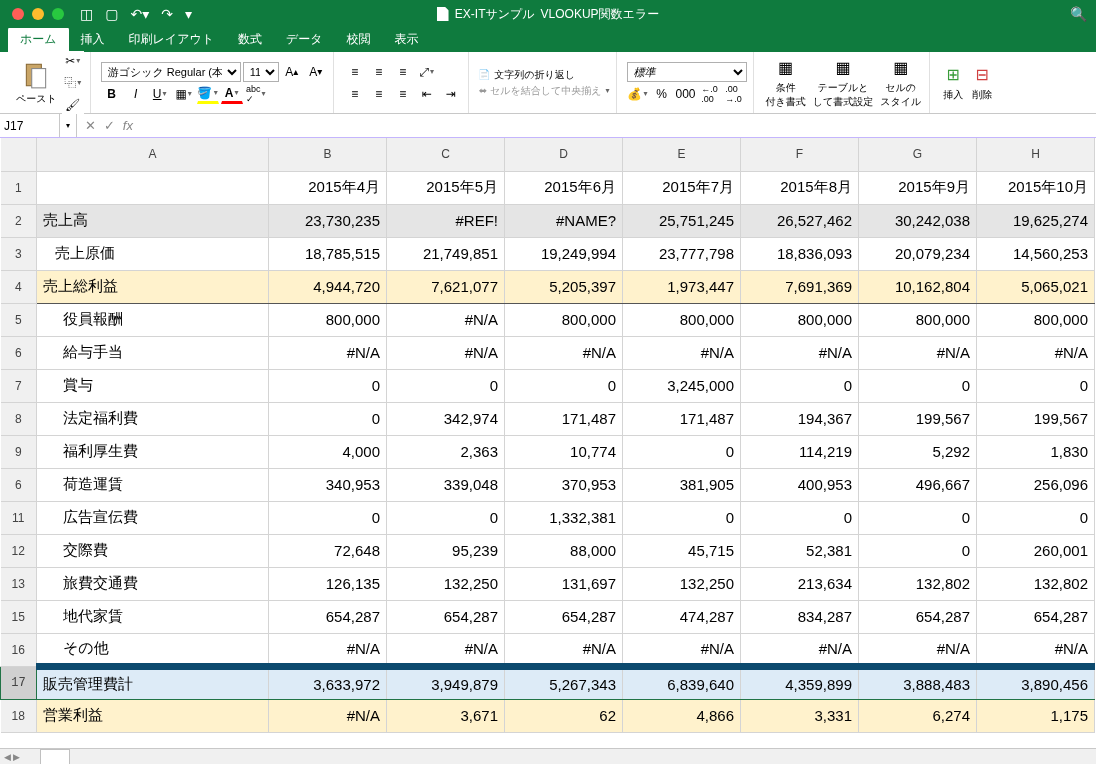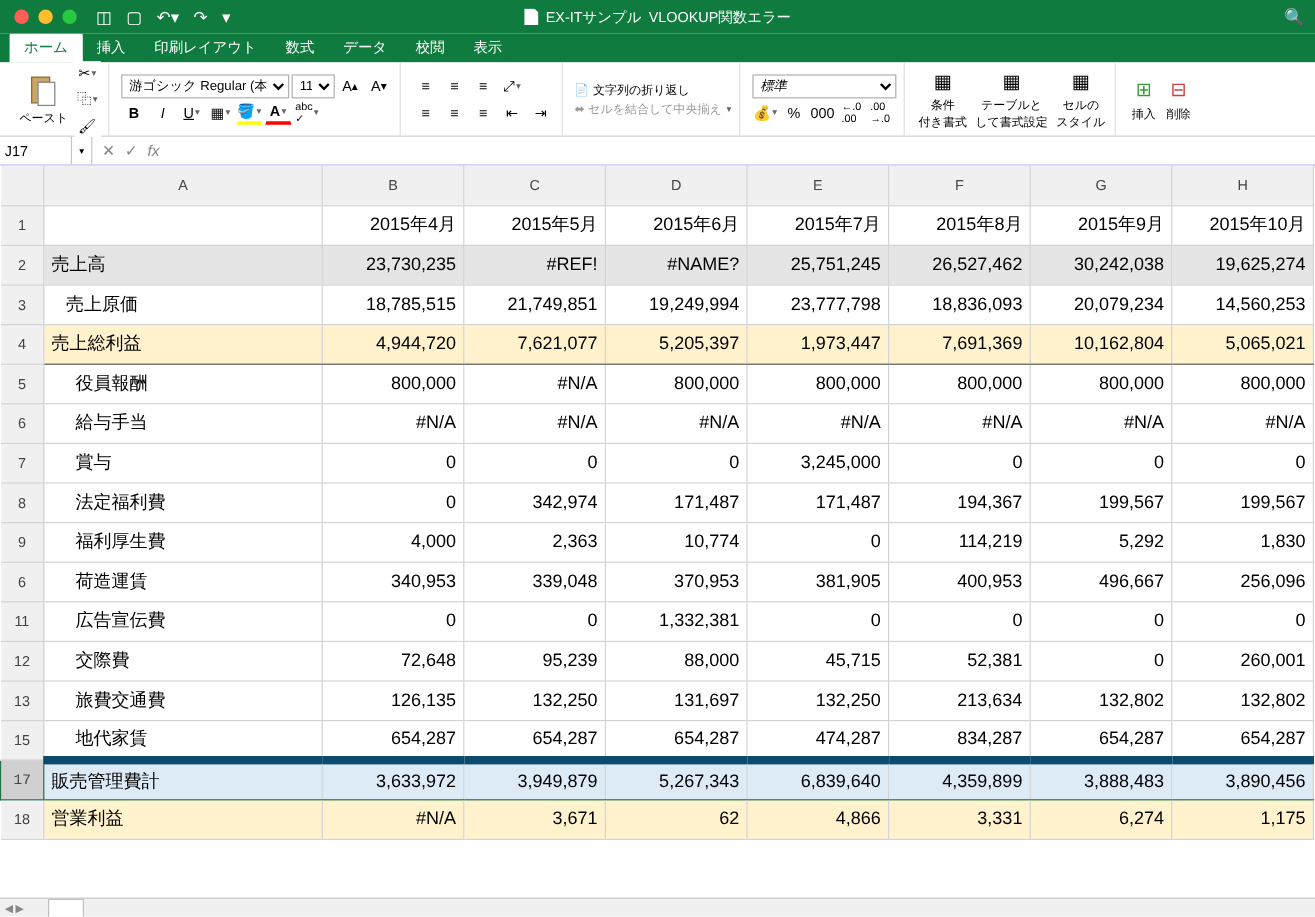--- a/index.html
+++ b/index.html
@@ -398,20 +398,31 @@
           <th class="rowhead ">15</th>
           <td class="lbl indent2">地代家賃</td>
           <td class="num">654,287</td>
           <td class="num">654,287</td>
           <td class="num">654,287</td>
           <td class="num">474,287</td>
           <td class="num">834,287</td>
           <td class="num">654,287</td>
           <td class="num">654,287</td>
         </tr>
+        <tr class="">
+          <th class="rowhead ">16</th>
+          <td class="lbl indent2">その他</td>
+          <td class="num">#N/A</td>
+          <td class="num">#N/A</td>
+          <td class="num">#N/A</td>
+          <td class="num">#N/A</td>
+          <td class="num">#N/A</td>
+          <td class="num">#N/A</td>
+          <td class="num">#N/A</td>
+        </tr>
         <tr class="row-hl-blue selected-row">
           <th class="rowhead selected-rowhead">17</th>
           <td class="lbl ">販売管理費計</td>
           <td class="num">3,633,972</td>
           <td class="num">3,949,879</td>
           <td class="num">5,267,343</td>
           <td class="num">6,839,640</td>
           <td class="num">4,359,899</td>
           <td class="num">3,888,483</td>
           <td class="num">3,890,456</td>

